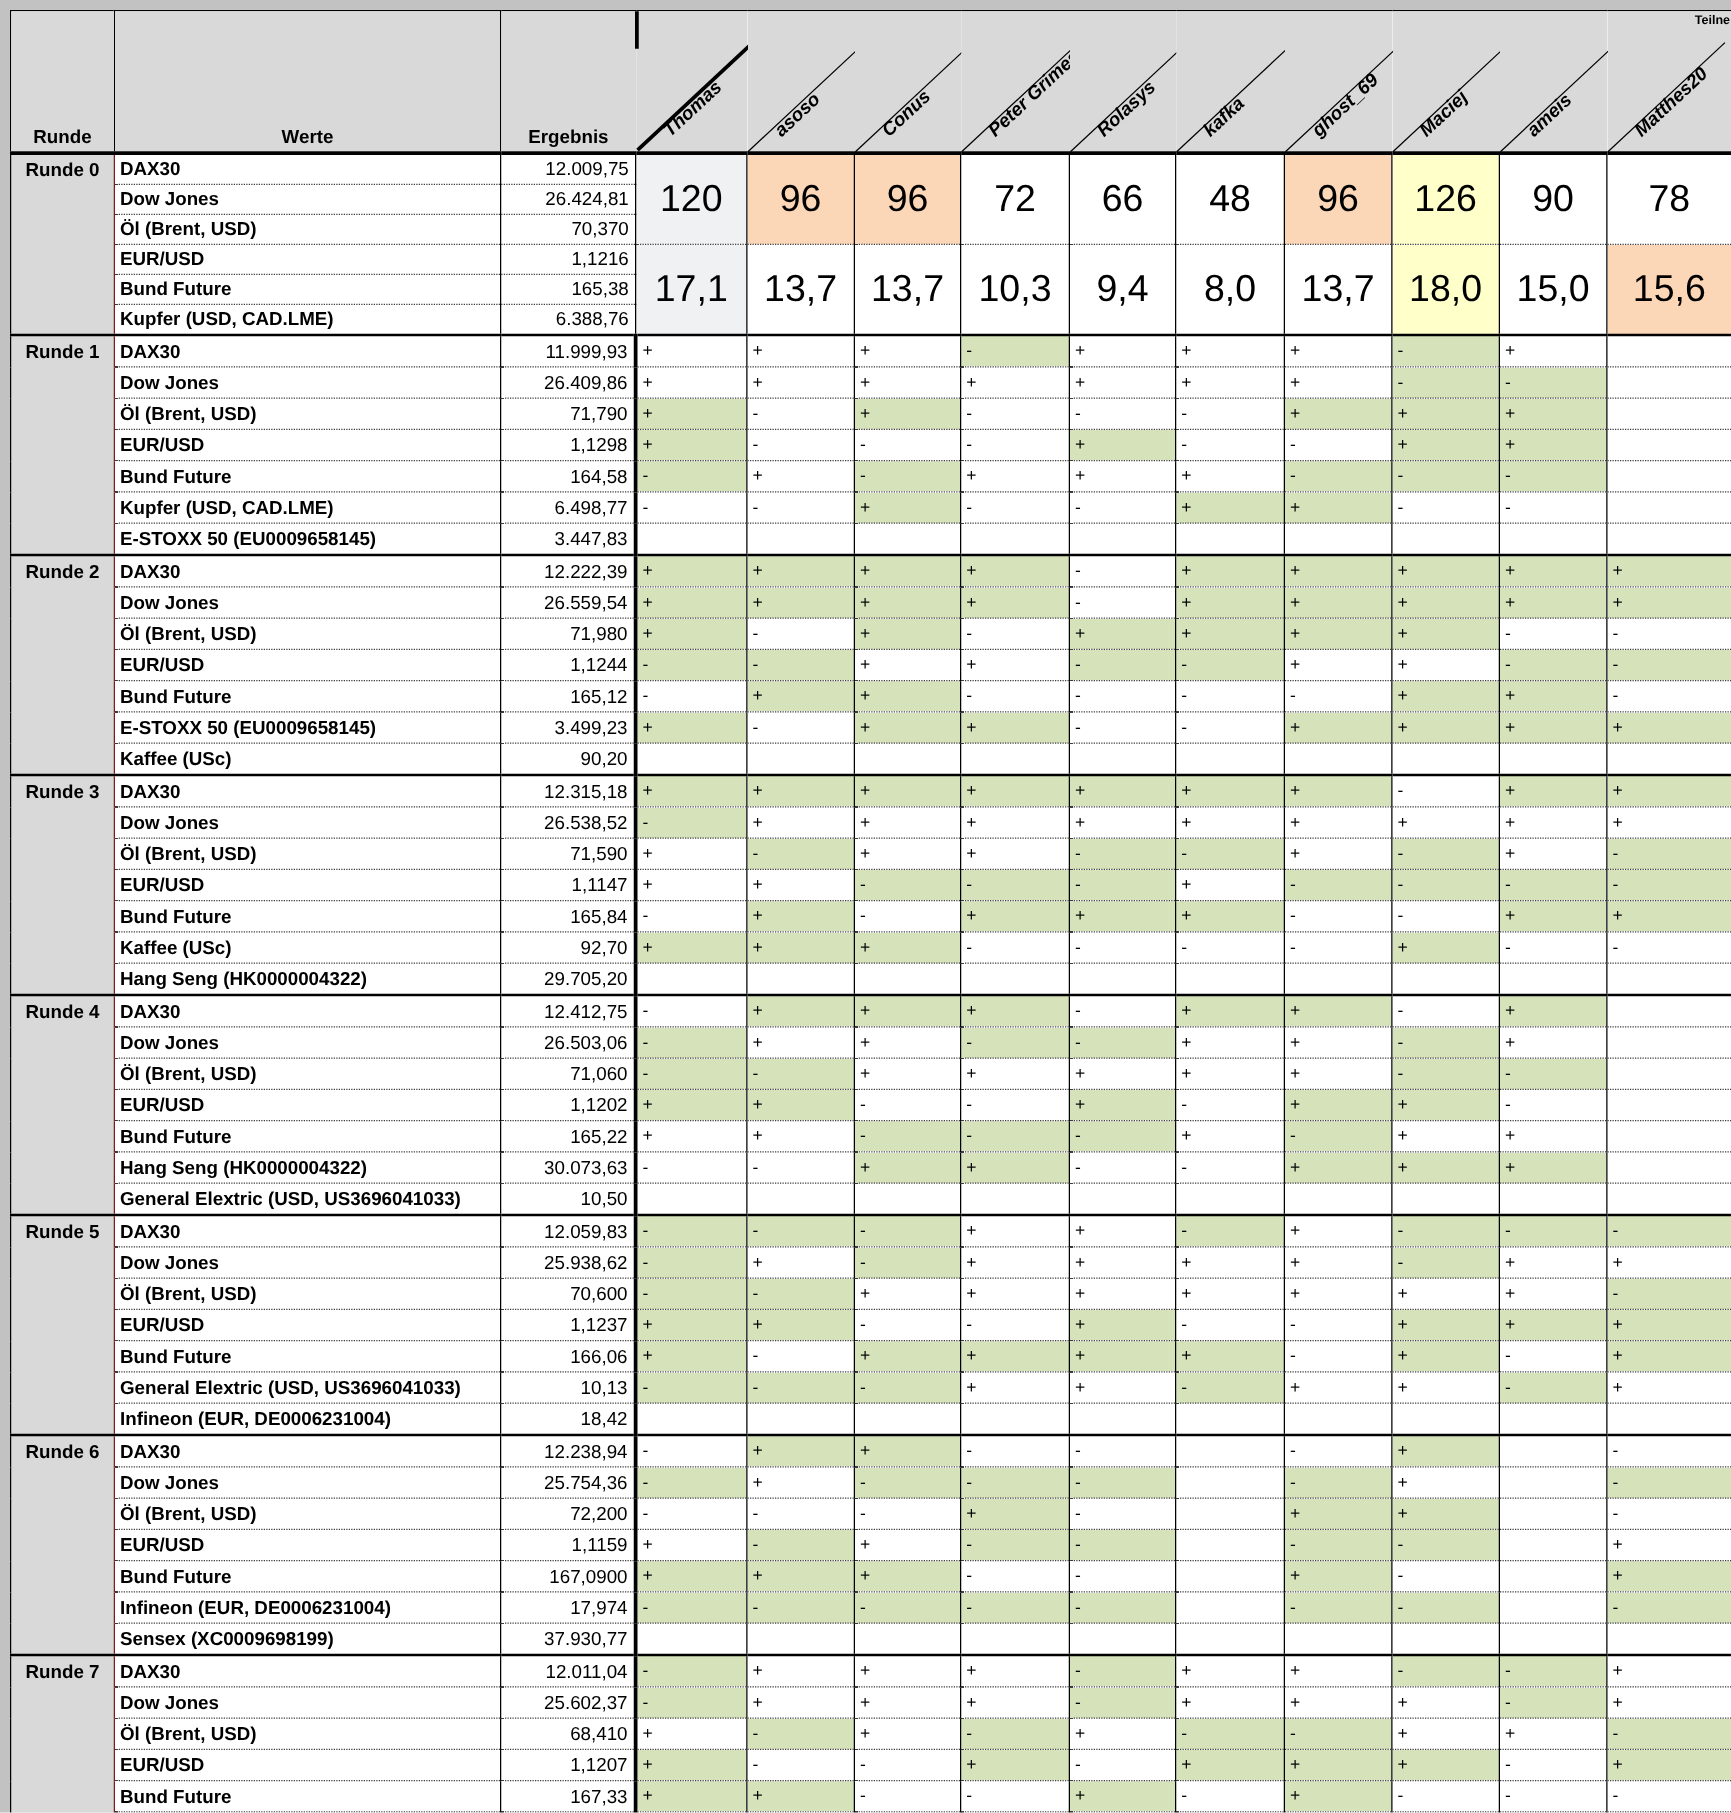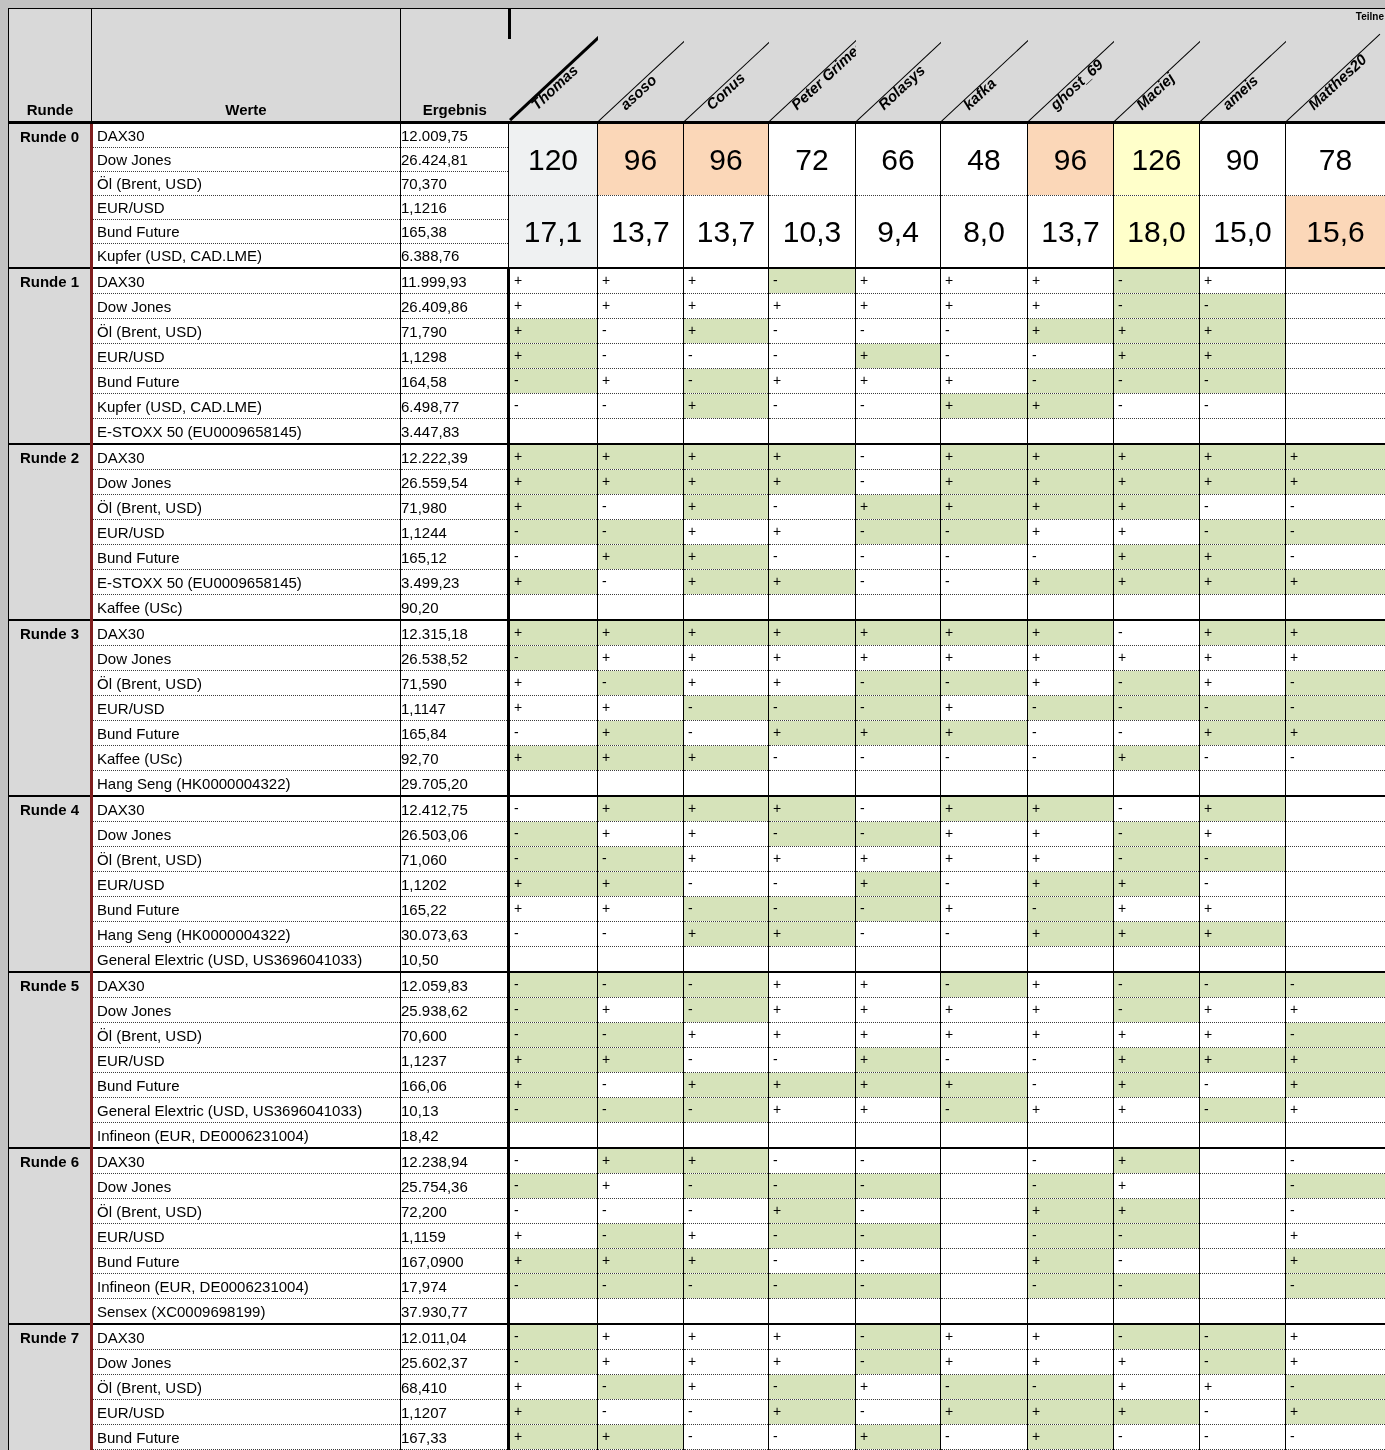--- a/index.html
+++ b/index.html
@@ -38,22 +38,22 @@
   .teilne{position:absolute;top:2px;right:1px;font-weight:bold;font-size:10px;}
   tbody td{
     height:23px;border-top:1px dotted var(--dot);background:#fff;
     font-size:15px;overflow:hidden;white-space:nowrap;padding:0;
   }
   td.rsep{border-top:2.5px solid #000;}
   td.c-runde{
     background:var(--hdr);font-weight:bold;text-align:center;vertical-align:top;
     padding-top:4px;font-size:15px;
   }
-  td.c-werte{font-weight:normal;text-align:left;padding-left:4px;border-left:3px solid #7f1d1d;}
-  td.c-erg{text-align:left;padding-right:5px;border-left:1px solid #000;}
+  td.c-werte{font-weight:bold;text-align:left;padding-left:4px;border-left:1px solid #7f1d1d;}
+  td.c-erg{text-align:right;padding-right:5px;border-left:1px solid #000;}
   td.c-sign{
     text-align:left;padding:1px 0 0 4px;font-size:14px;vertical-align:top;
     border-left:1px solid #000;line-height:20px;
   }
   td.first{border-left:3px solid #000;}
   td.green{background:var(--green);}
   td.score{
     font-size:30px;text-align:center;vertical-align:middle;
     border-left:1px solid #000;padding:0;
   }

